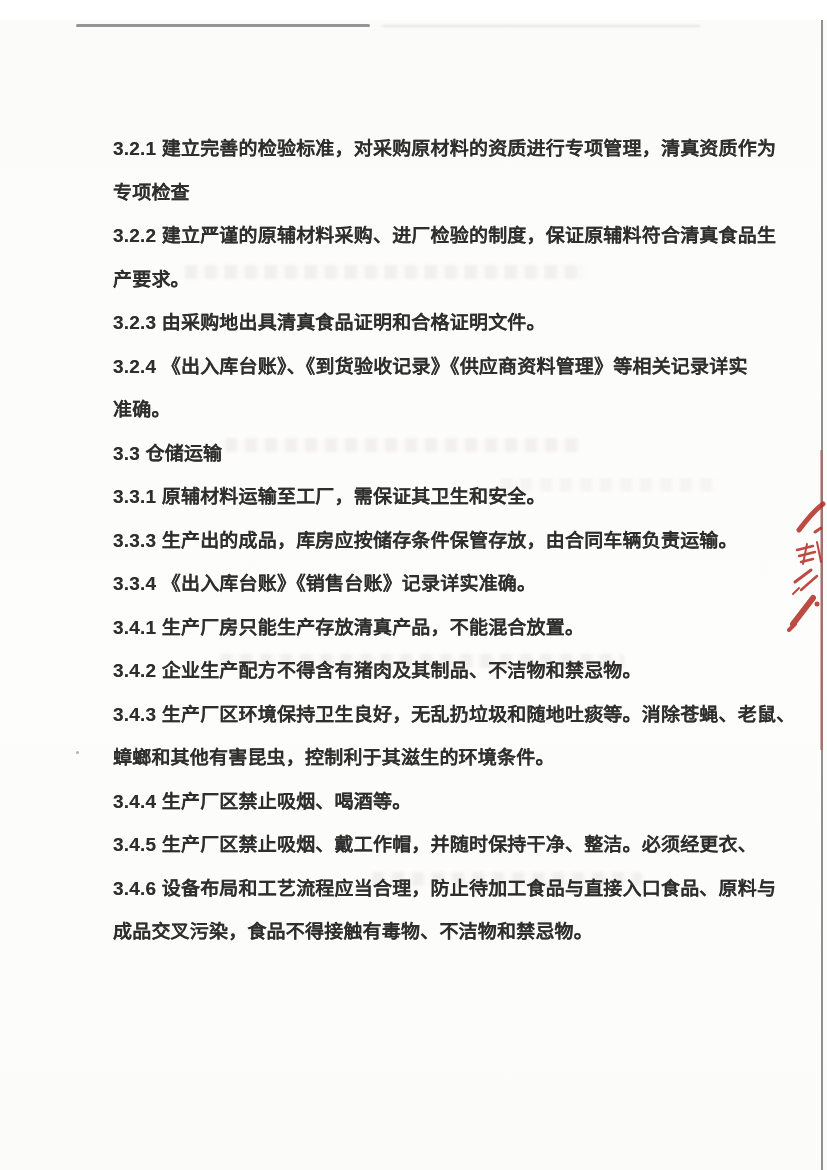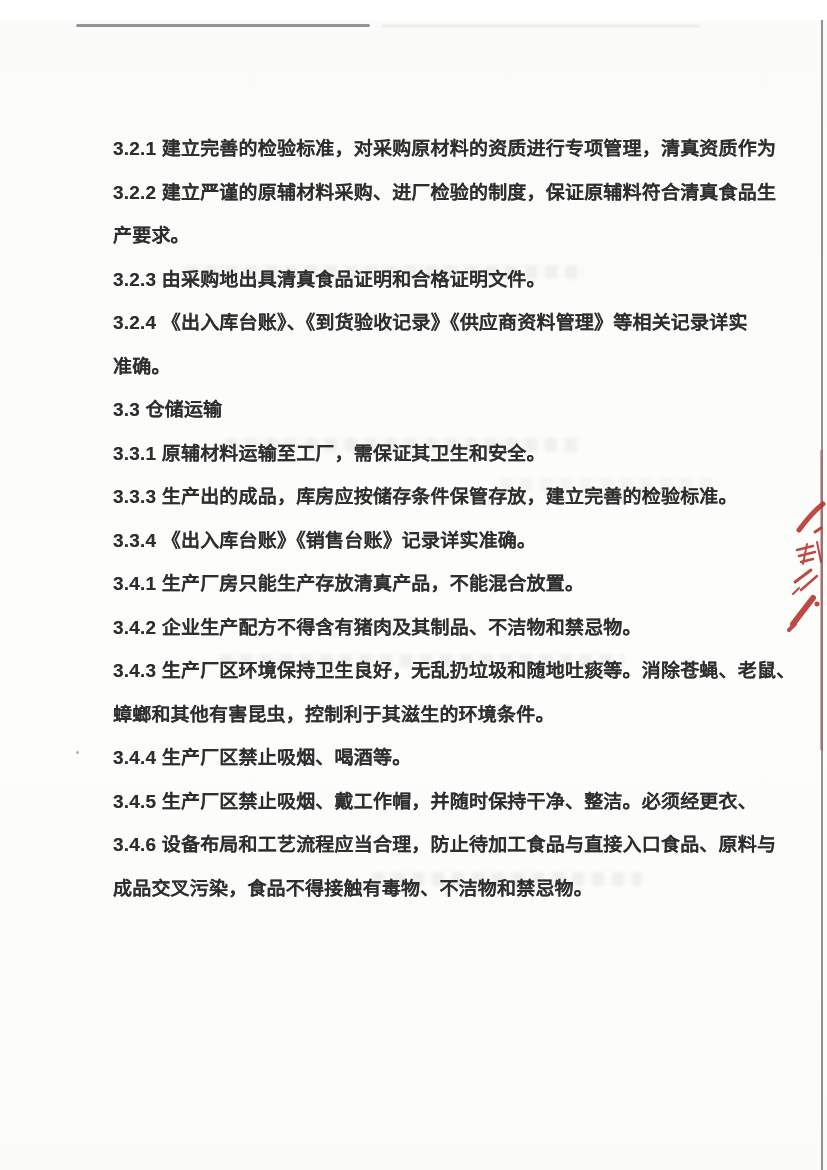--- a/index.html
+++ b/index.html
@@ -112,28 +112,29 @@
   <div class="speck"></div>
 
   <div class="ghost g1"></div>
   <div class="ghost g2"></div>
   <div class="ghost g3"></div>
   <div class="ghost g4"></div>
   <div class="ghost g5"></div>
 
   <div class="content">
     <div class="line">3.2.1 建立完善的检验标准，对采购原材料的资质进行专项管理，清真资质作为</div>
+    <div class="line">专项检查</div>
     <div class="line">3.2.2 建立严谨的原辅材料采购、进厂检验的制度，保证原辅料符合清真食品生</div>
     <div class="line">产要求。</div>
     <div class="line">3.2.3 由采购地出具清真食品证明和合格证明文件。</div>
     <div class="line">3.2.4 《出入库台账》、《到货验收记录》《供应商资料管理》等相关记录详实</div>
     <div class="line">准确。</div>
     <div class="line">3.3 仓储运输</div>
     <div class="line">3.3.1 原辅材料运输至工厂，需保证其卫生和安全。</div>
-    <div class="line">3.3.3 生产出的成品，库房应按储存条件保管存放，建立完善的检验标准。</div>
+    <div class="line">3.3.3 生产出的成品，库房应按储存条件保管存放，由合同车辆负责运输。</div>
     <div class="line">3.3.4 《出入库台账》《销售台账》记录详实准确。</div>
     <div class="line">3.4.1 生产厂房只能生产存放清真产品，不能混合放置。</div>
     <div class="line">3.4.2 企业生产配方不得含有猪肉及其制品、不洁物和禁忌物。</div>
     <div class="line">3.4.3 生产厂区环境保持卫生良好，无乱扔垃圾和随地吐痰等。消除苍蝇、老鼠、</div>
     <div class="line">蟑螂和其他有害昆虫，控制利于其滋生的环境条件。</div>
     <div class="line">3.4.4 生产厂区禁止吸烟、喝酒等。</div>
     <div class="line">3.4.5 生产厂区禁止吸烟、戴工作帽，并随时保持干净、整洁。必须经更衣、</div>
     <div class="line">3.4.6 设备布局和工艺流程应当合理，防止待加工食品与直接入口食品、原料与</div>
     <div class="line">成品交叉污染，食品不得接触有毒物、不洁物和禁忌物。</div>
   </div>

